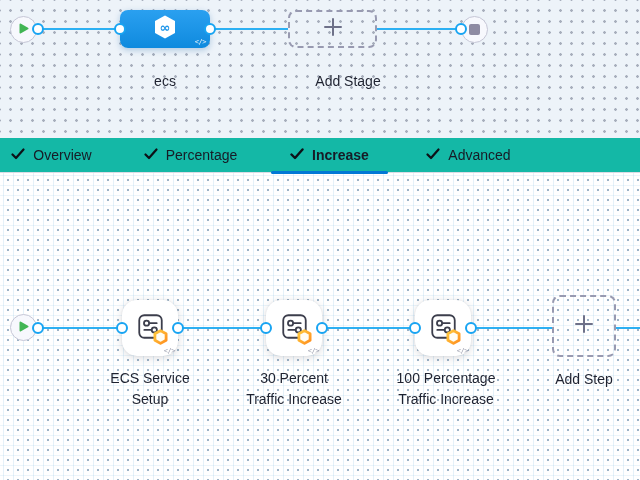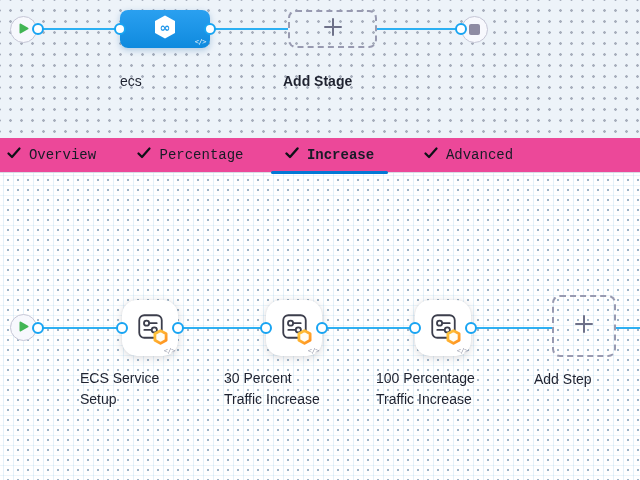--- a/index.html
+++ b/index.html
@@ -46,25 +46,25 @@
 
   
   .step-node{position:absolute;top:300px;width:56px;height:56px;background:#fff;
       border-radius:15px;z-index:5;
       box-shadow:0 2px 8px rgba(40,41,61,.16),0 0 2px rgba(40,41,61,.10);
       display:flex;align-items:center;justify-content:center;}
   .badge{position:absolute;right:10px;bottom:7px;z-index:7;}
 
   
   .node-label{position:absolute;font-size:14px;line-height:21px;color:#1e2230;
-      z-index:3;}
-
-  
-  .tabbar{position:absolute;left:0;top:138px;width:640px;height:34px;background:#ec4899;
-      border-bottom:1px solid #d9dbe5;display:flex;align-items:stretch;z-index:8;font-family:Liberation Mono, monospace;}
+      text-align:center;z-index:3;}
+
+  
+  .tabbar{position:absolute;left:0;top:138px;width:640px;height:34px;background:#14b8a6;
+      border-bottom:1px solid #d9dbe5;display:flex;align-items:stretch;z-index:8;}
   .tab{flex:0 0 139px;display:flex;align-items:center;justify-content:center;gap:8px;
       position:relative;font-size:14px;color:#171b26;cursor:pointer;}
   .tab:first-child{margin-left:-18px;}
   .tab.active{font-weight:700;}
   .tab-underline{position:absolute;left:11px;right:11px;bottom:-2px;height:3px;
       border-radius:2px;background:#0278d5;}
 </style>
 </head>
 <body>
 
@@ -114,21 +114,21 @@
     <div class="round-node" style="left:461px;top:16px;">
       <span class="stop-square"></span>
     </div>
 
     <div class="port" style="left:32px;top:23px;"></div>
     <div class="port" style="left:114px;top:23px;"></div>
     <div class="port" style="left:204px;top:23px;"></div>
     <div class="port" style="left:455px;top:23px;"></div>
 
     <div class="node-label" style="left:120px;top:71px;width:90px;">ecs</div>
-    <div class="node-label" style="left:283px;top:71px;width:100px;font-weight:bold;">Add Stage</div>
+    <div class="node-label" style="left:298px;top:71px;width:100px;">Add Stage</div>
   </div>
 
   <div class="tabbar">
 
     <div class="tab">
       <span><svg width="14" height="12" viewBox="0 0 14 12">
             <polyline points="1.5,6.5 5,10 12.5,1.5" fill="none" stroke="#0d1117" stroke-width="2.2" stroke-linecap="round" stroke-linejoin="round"></polyline>
           </svg></span>
       <span>Overview</span>
     </div>

